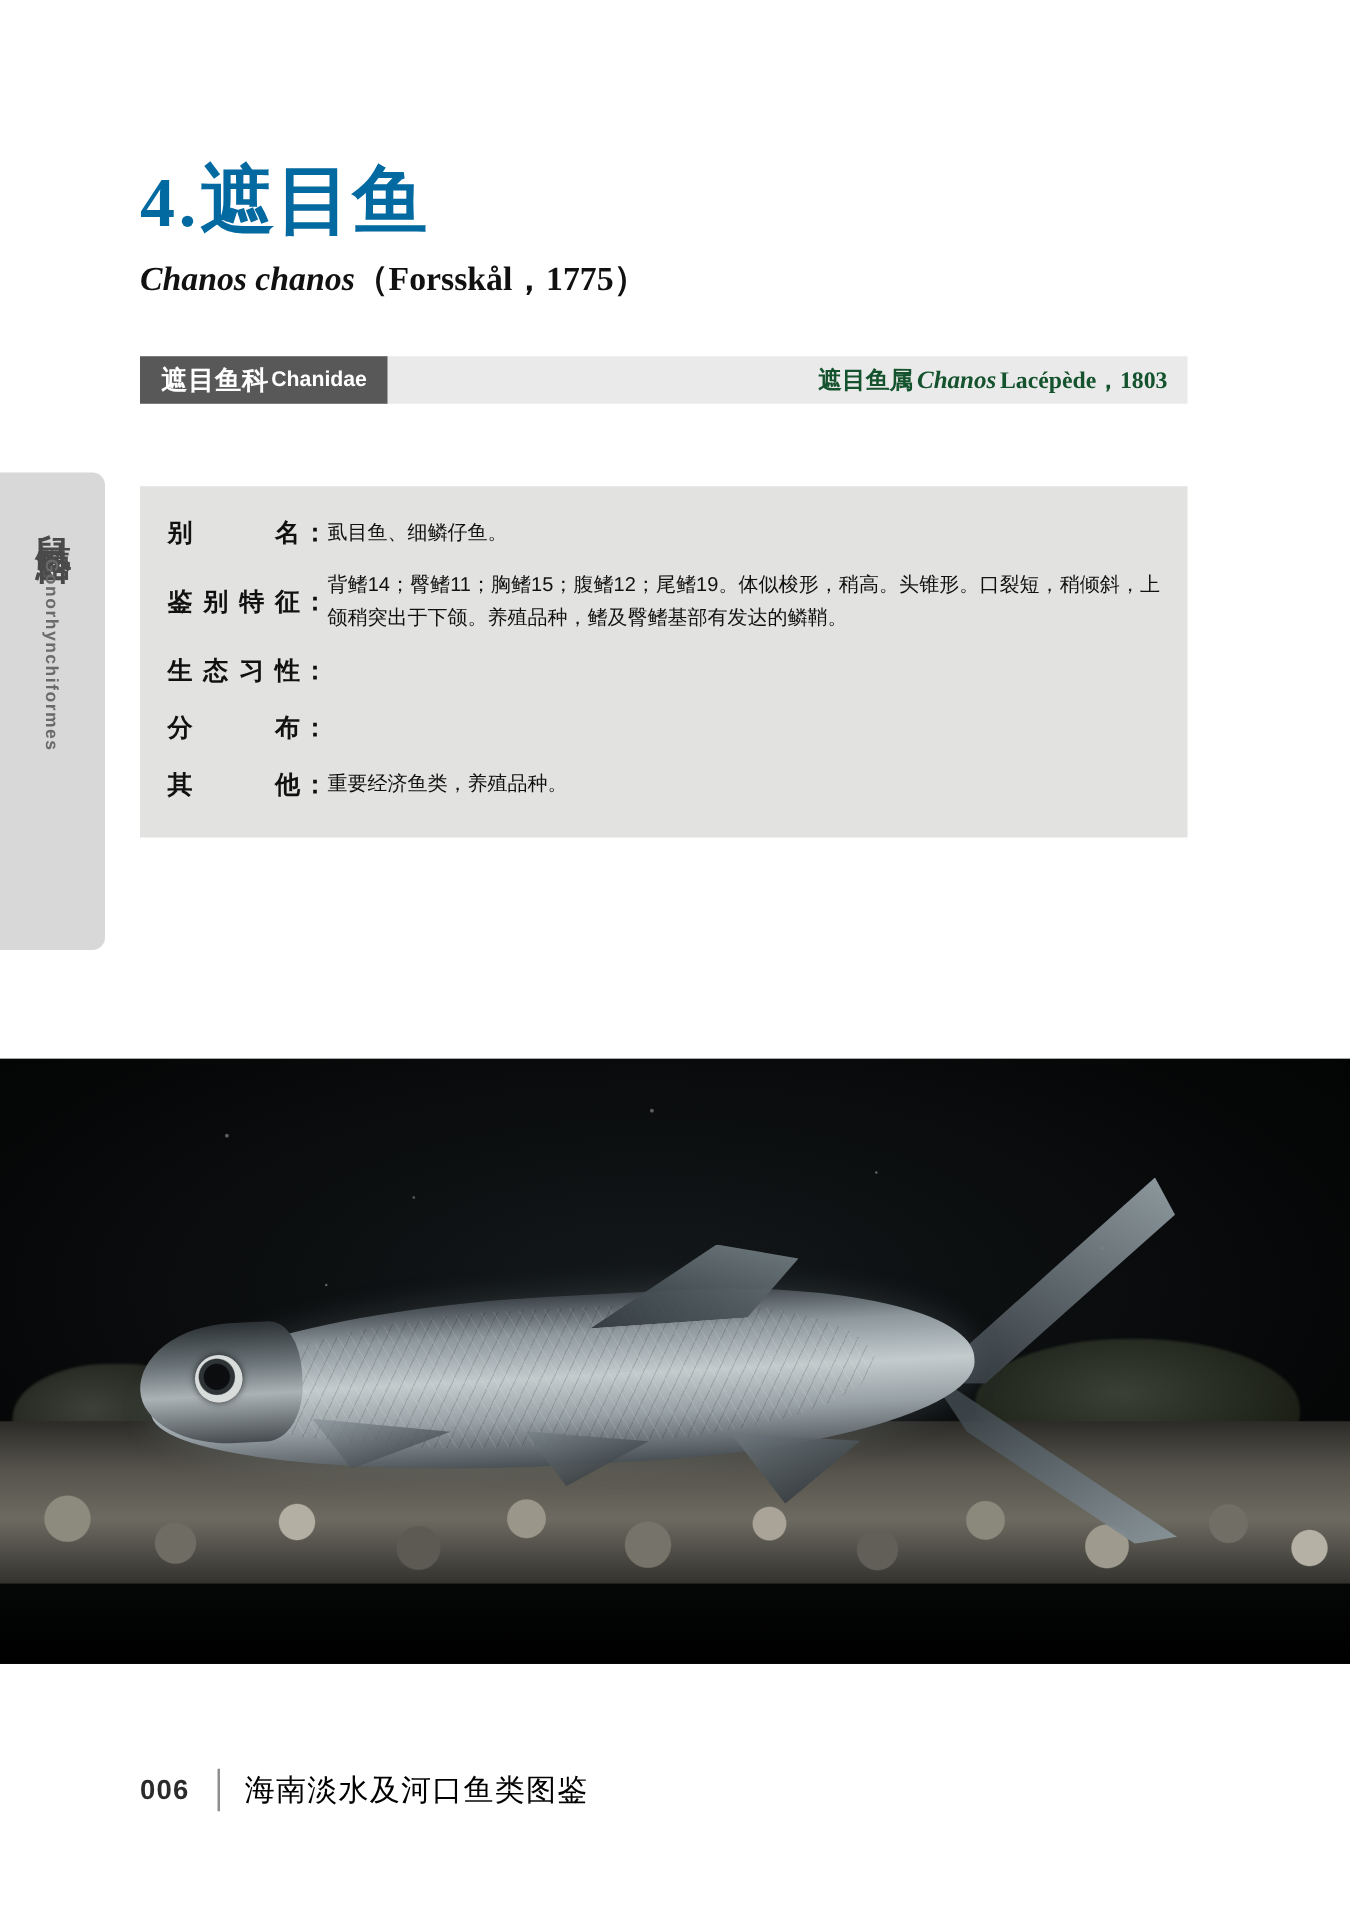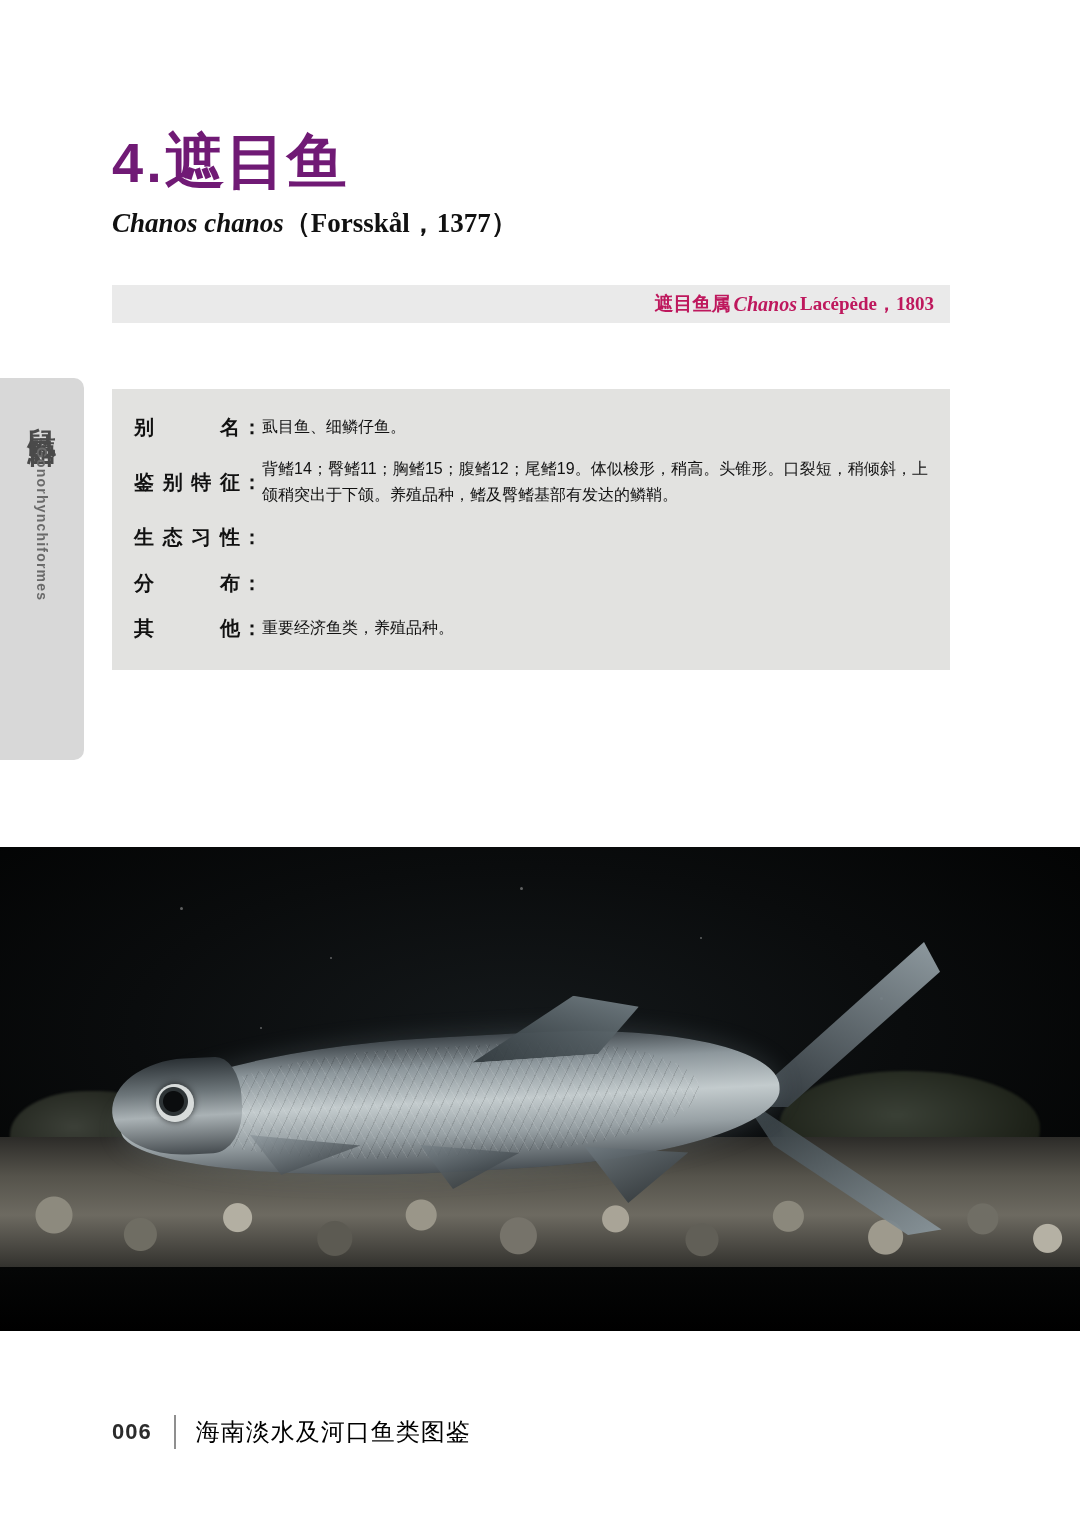--- a/index.html
+++ b/index.html
@@ -52,24 +52,24 @@
   }
 
   
   #header {
     position: absolute;
     left: 112px;
     top: 130px;
     width: 838px;
   }
   #species-number-title {
-    font-family: Liberation Sans, sans-serif;
+    font-family: Liberation Serif, serif;
     font-weight: bold;
     font-size: 60px;
-    color: #701a75;
+    color: #0369a1;
     line-height: 1.05;
     letter-spacing: 1px;
     white-space: nowrap;
   }
   #species-number-title .num {
     font-size: 56px;
     letter-spacing: 3px;
   }
   #scientific-name {
     margin-top: 12px;
@@ -116,21 +116,21 @@
     font-weight: bold;
     font-size: 17px;
     margin-left: 2px;
   }
   #genus-box {
     flex: 1;
     display: flex;
     align-items: center;
     justify-content: flex-end;
     padding-right: 16px;
-    color: #be185d;
+    color: #14532d;
     white-space: nowrap;
   }
   #genus-box .g-cn {
     font-size: 19px;
     font-weight: bold;
     font-family: "Liberation Sans", "DejaVu Sans", sans-serif;
   }
   #genus-box .g-it {
     font-style: italic;
     font-weight: bold;
@@ -394,25 +394,29 @@
 <div id="order-tab">
   <div class="cn">鼠鱚目</div>
   <div class="lat">Gonorhynchiformes</div>
 </div>
 
 <div id="header">
   <div id="species-number-title">
     <span class="num">4.</span><span class="cn">遮目鱼</span>
   </div>
   <div id="scientific-name">
-    <span class="sci">Chanos chanos</span><span class="auth">（Forsskål，1377）</span>
+    <span class="sci">Chanos chanos</span><span class="auth">（Forsskål，1775）</span>
   </div>
 </div>
 
 <div id="taxon-bar">
+  <div id="family-box">
+    <span class="fam-cn">遮目鱼科</span>
+    <span class="fam-lat">Chanidae</span>
+  </div>
   <div id="genus-box">
     <span class="g-cn">遮目鱼属</span>
     <span class="g-it">Chanos</span>
     <span class="g-auth">Lacépède，1803</span>
   </div>
 </div>
 
 <div id="info-panel">
 
   <div class="info-row">

